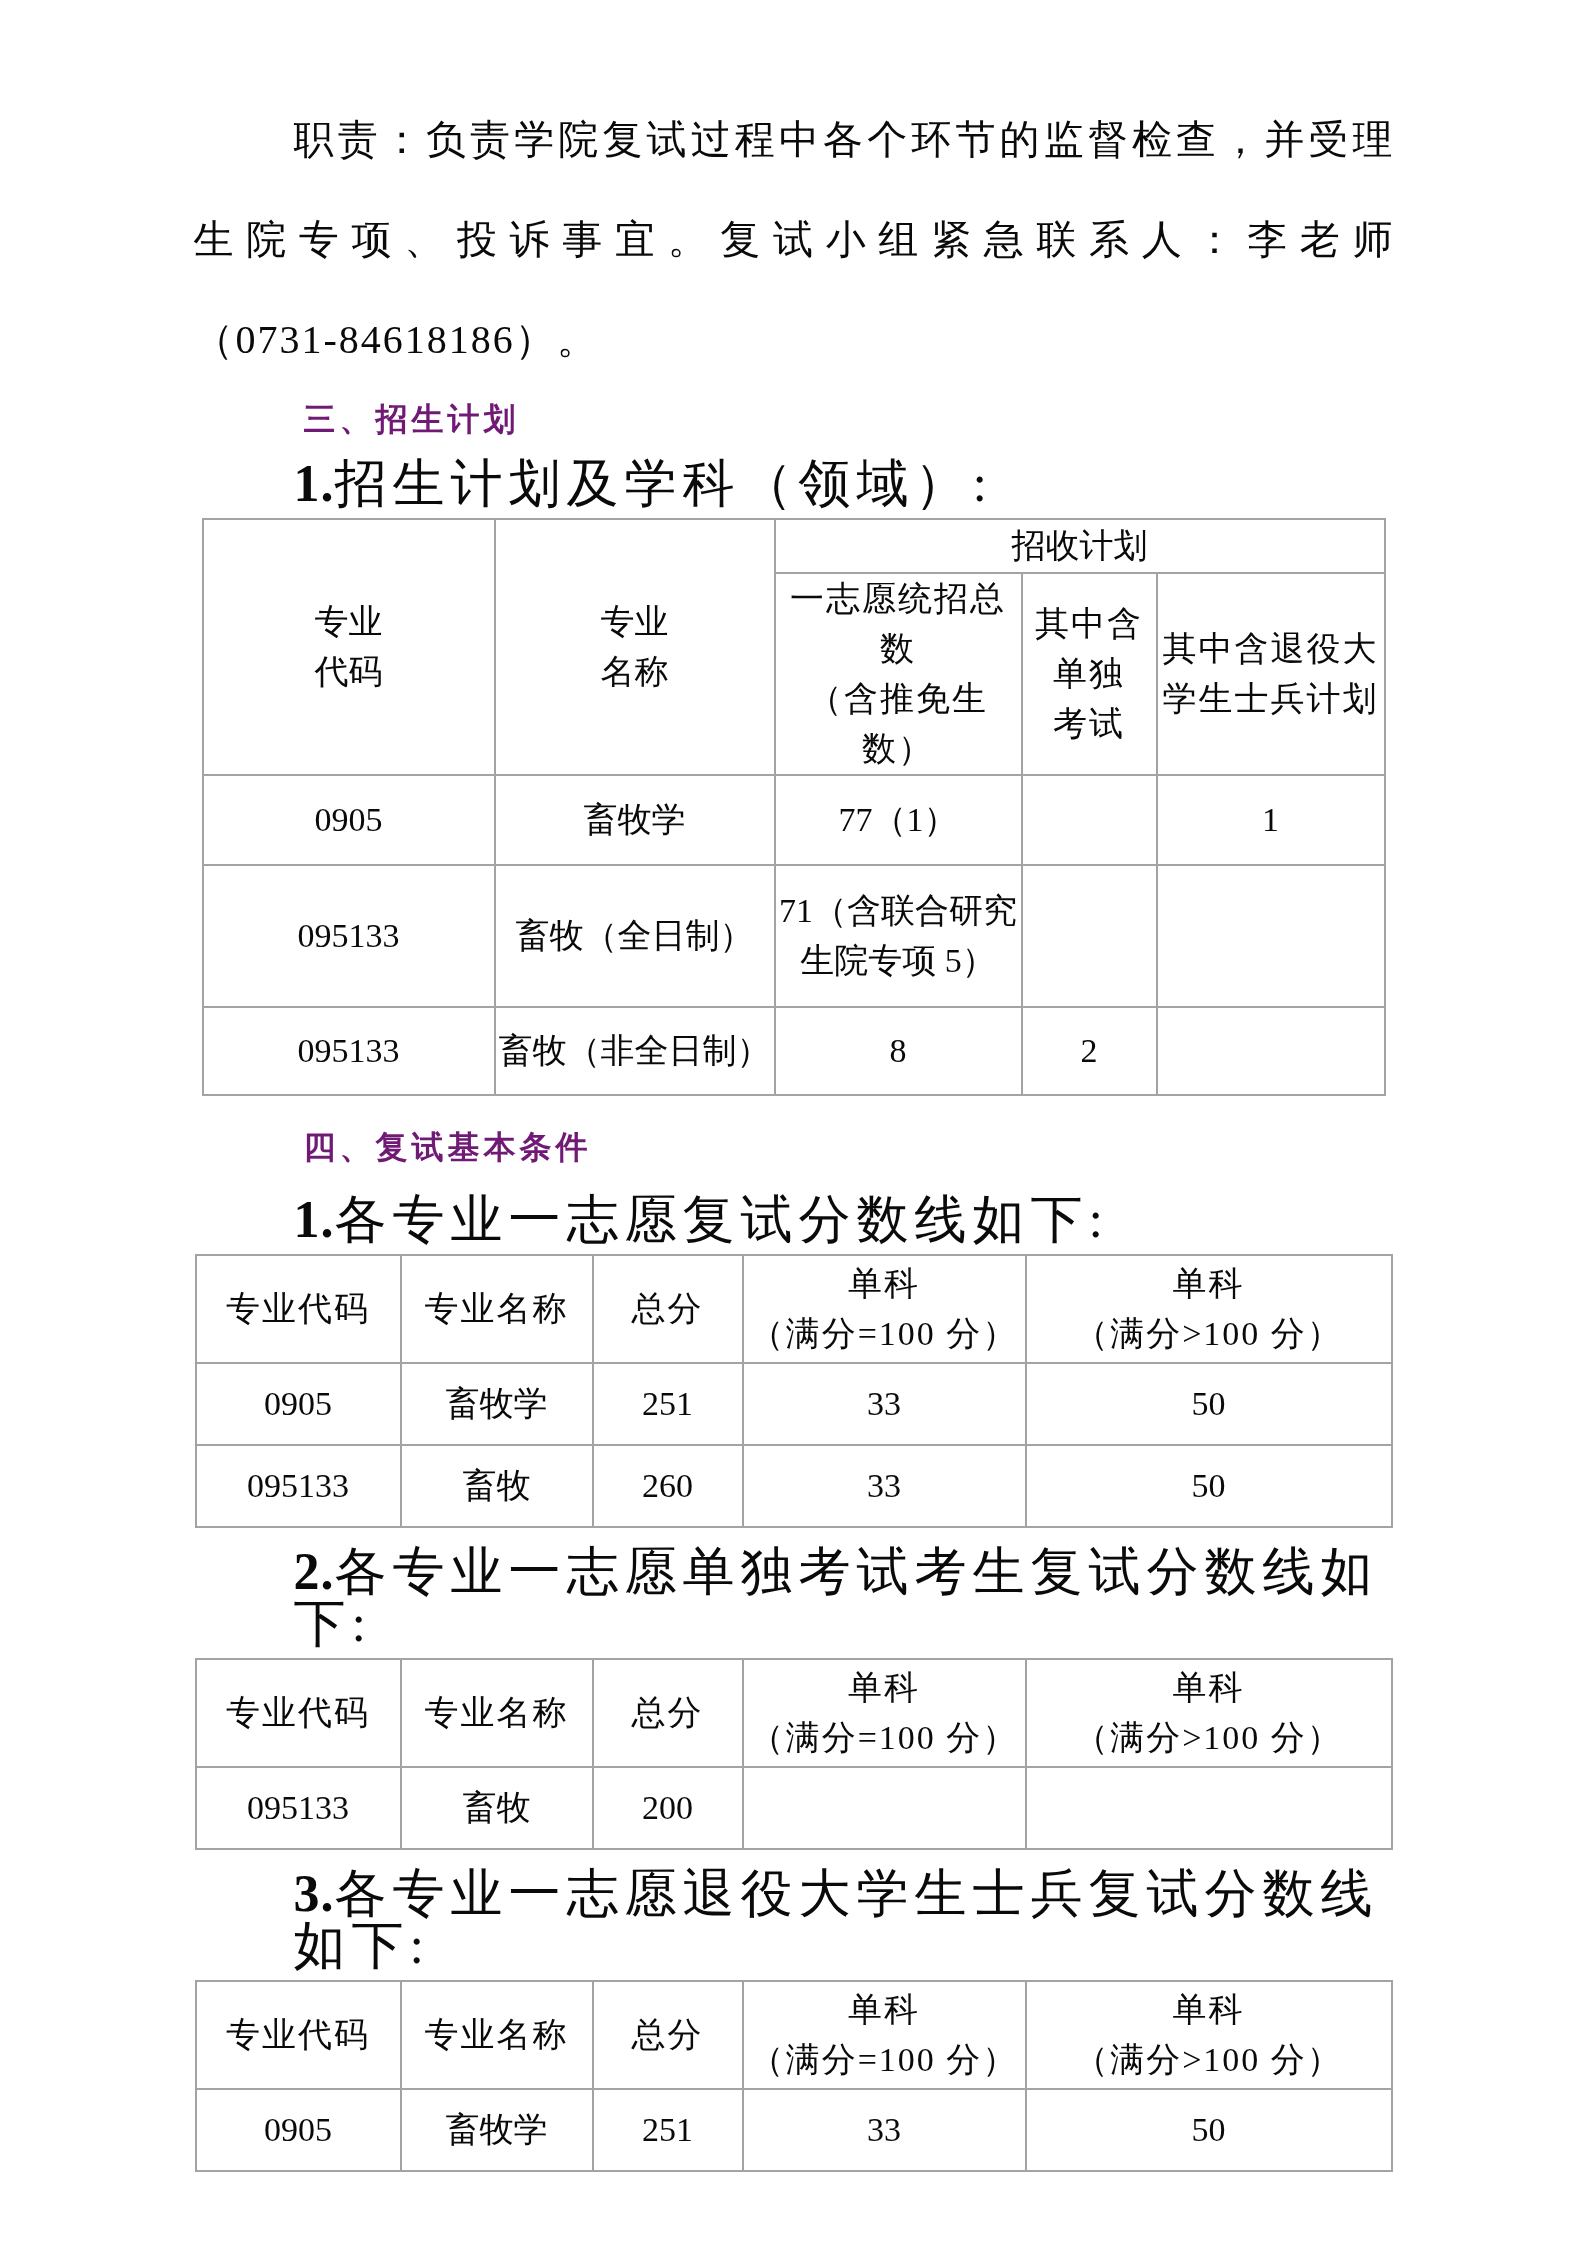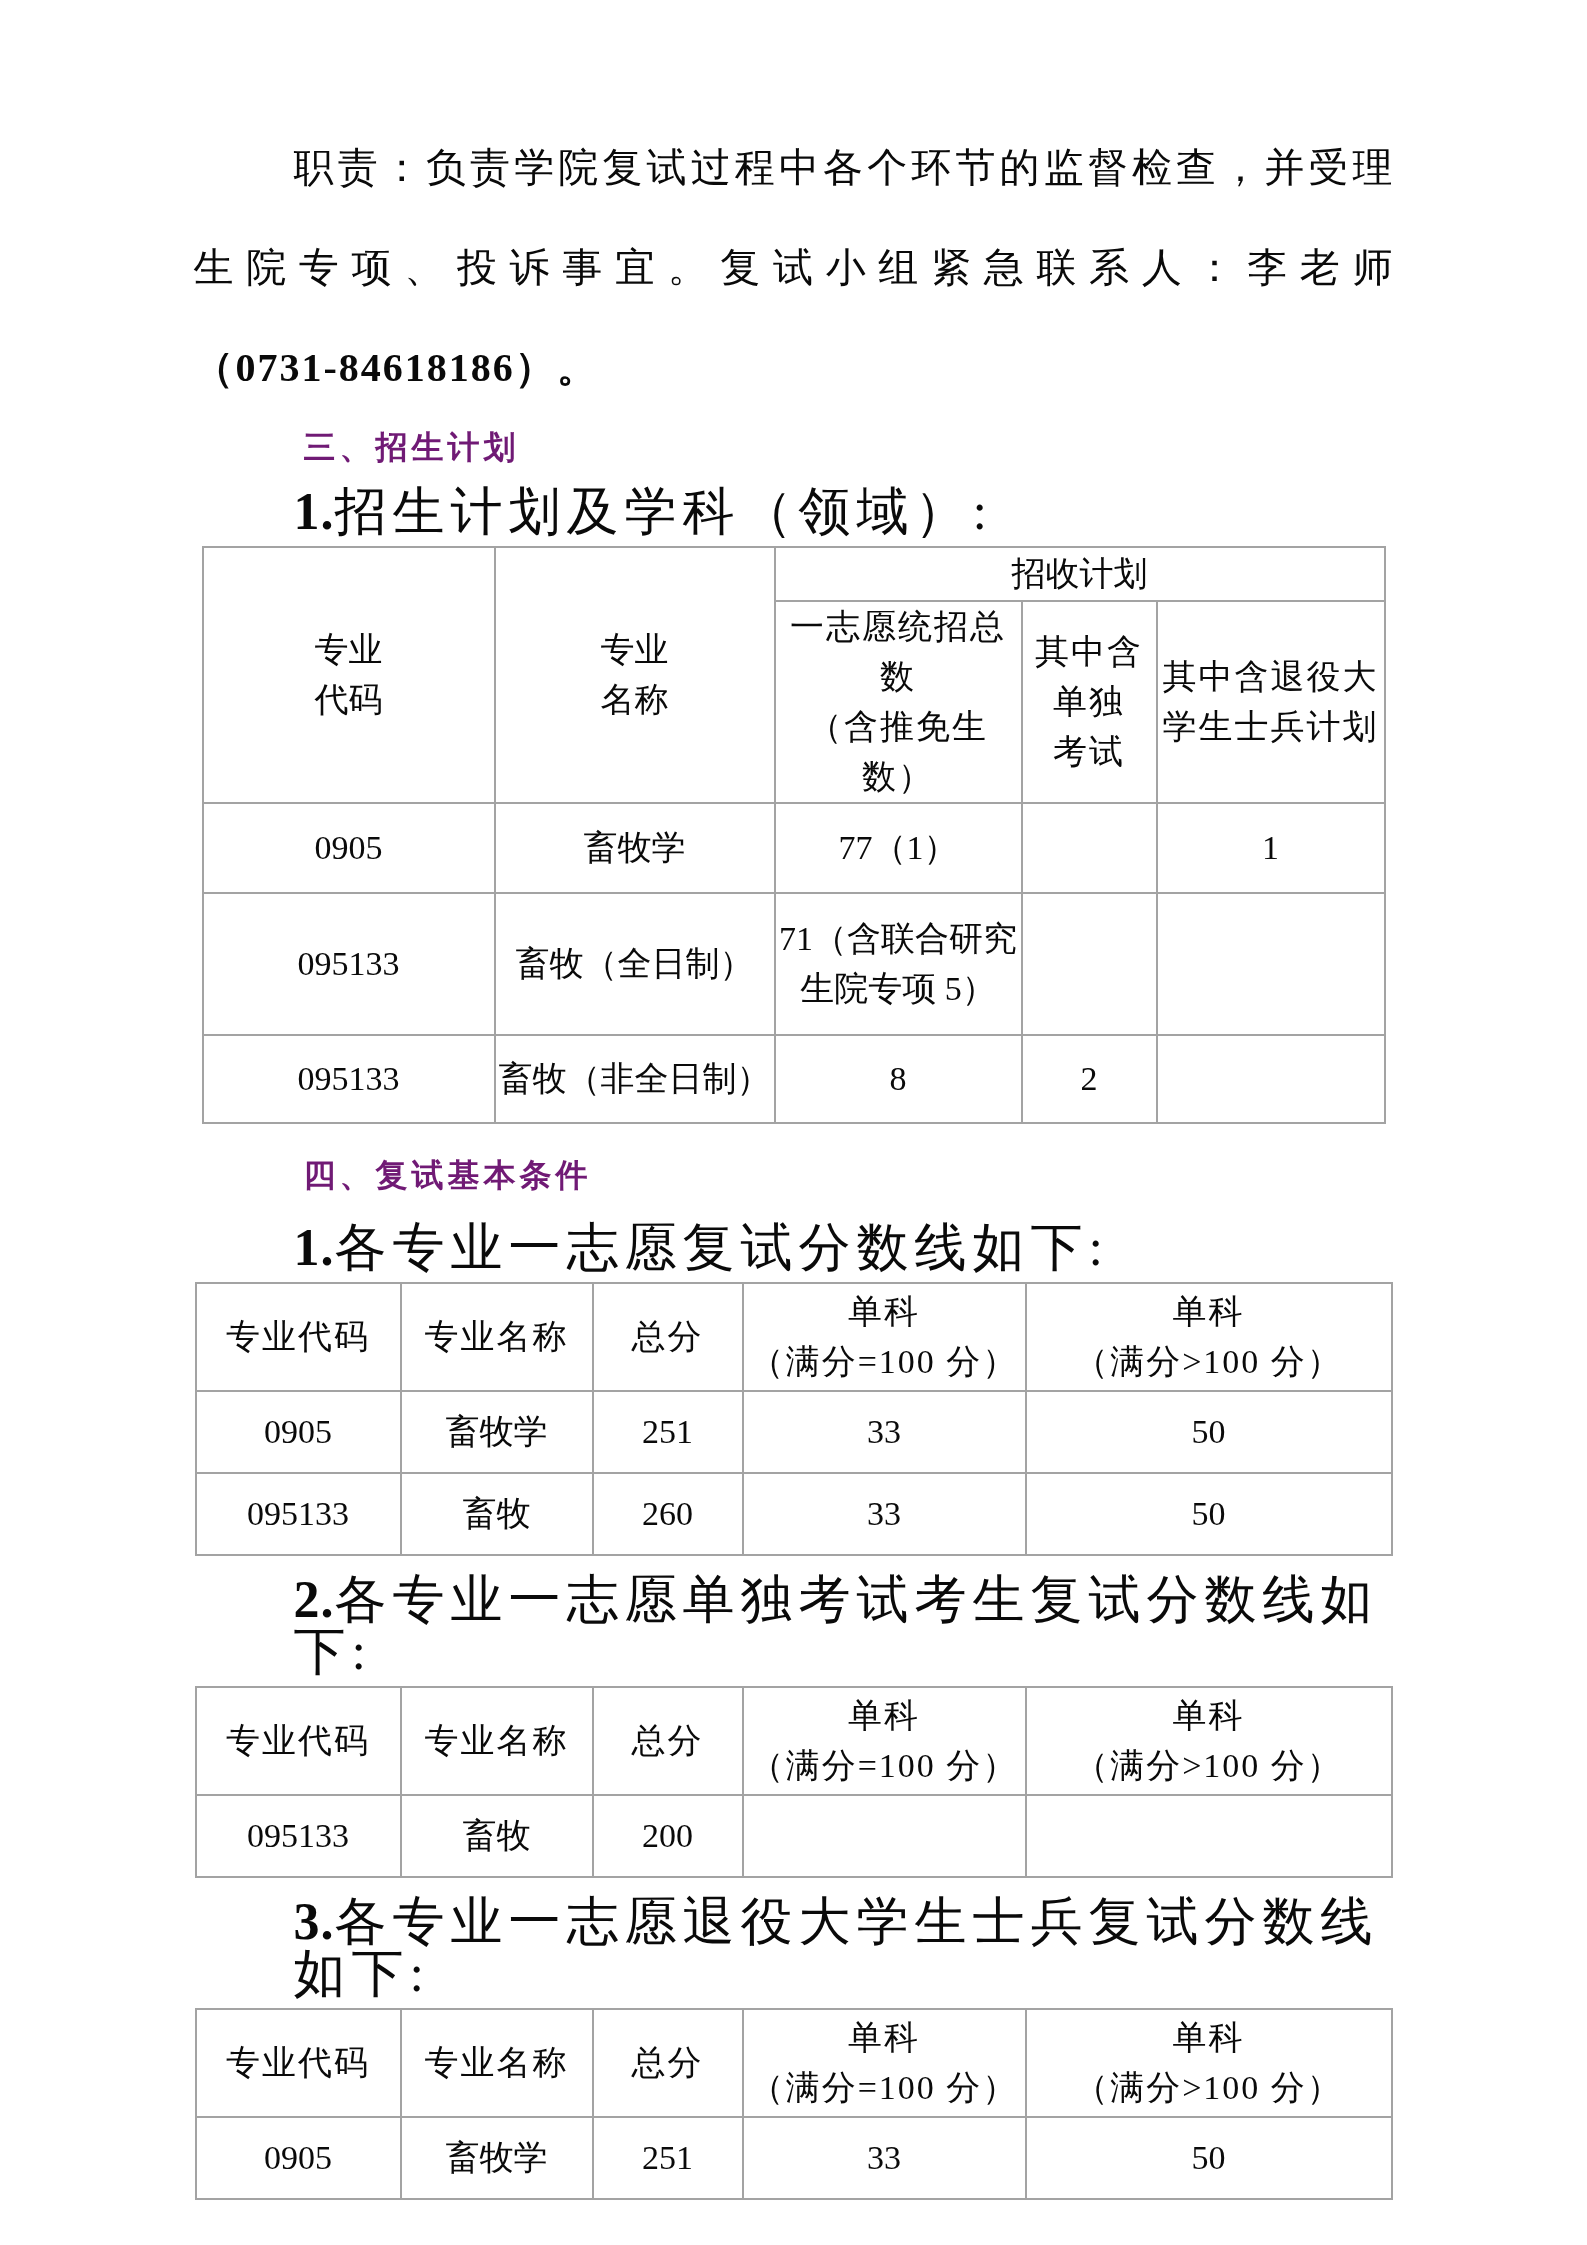--- a/index.html
+++ b/index.html
@@ -4,35 +4,35 @@
 <style>
   html, body { margin: 0; padding: 0; background: #ffffff; }
   .page {
     position: relative;
     width: 1587px;
     height: 2245px;
     background: #ffffff;
     color: #000;
     font-family: "Liberation Serif", "DejaVu Serif", serif;
     box-sizing: border-box;
-    padding-top: 118px;
+    padding-top: 90px;
     overflow: hidden;
   }
   .content { width: 1200px; margin: 0 auto; }
 
   
   .para { font-size: 40px; color: #0a0a0a; }
   .para-line {
     line-height: 100px;
     text-align: justify;
     text-align-last: justify;
     letter-spacing: 1px;
   }
   .para-line.indent { padding-left: 100px; }
-  .para-line.last { text-align: left; text-align-last: left; letter-spacing: 2px; font-weight: bold; }
+  .para-line.last { text-align: left; text-align-last: left; letter-spacing: 2px; }
 
   
   .doc-heading {
     margin: 0;
     padding-left: 110px;
     font-family: "Liberation Sans", "DejaVu Sans", sans-serif;
     font-weight: bold;
     font-size: 32px;
     line-height: 58px;
     letter-spacing: 4px;

